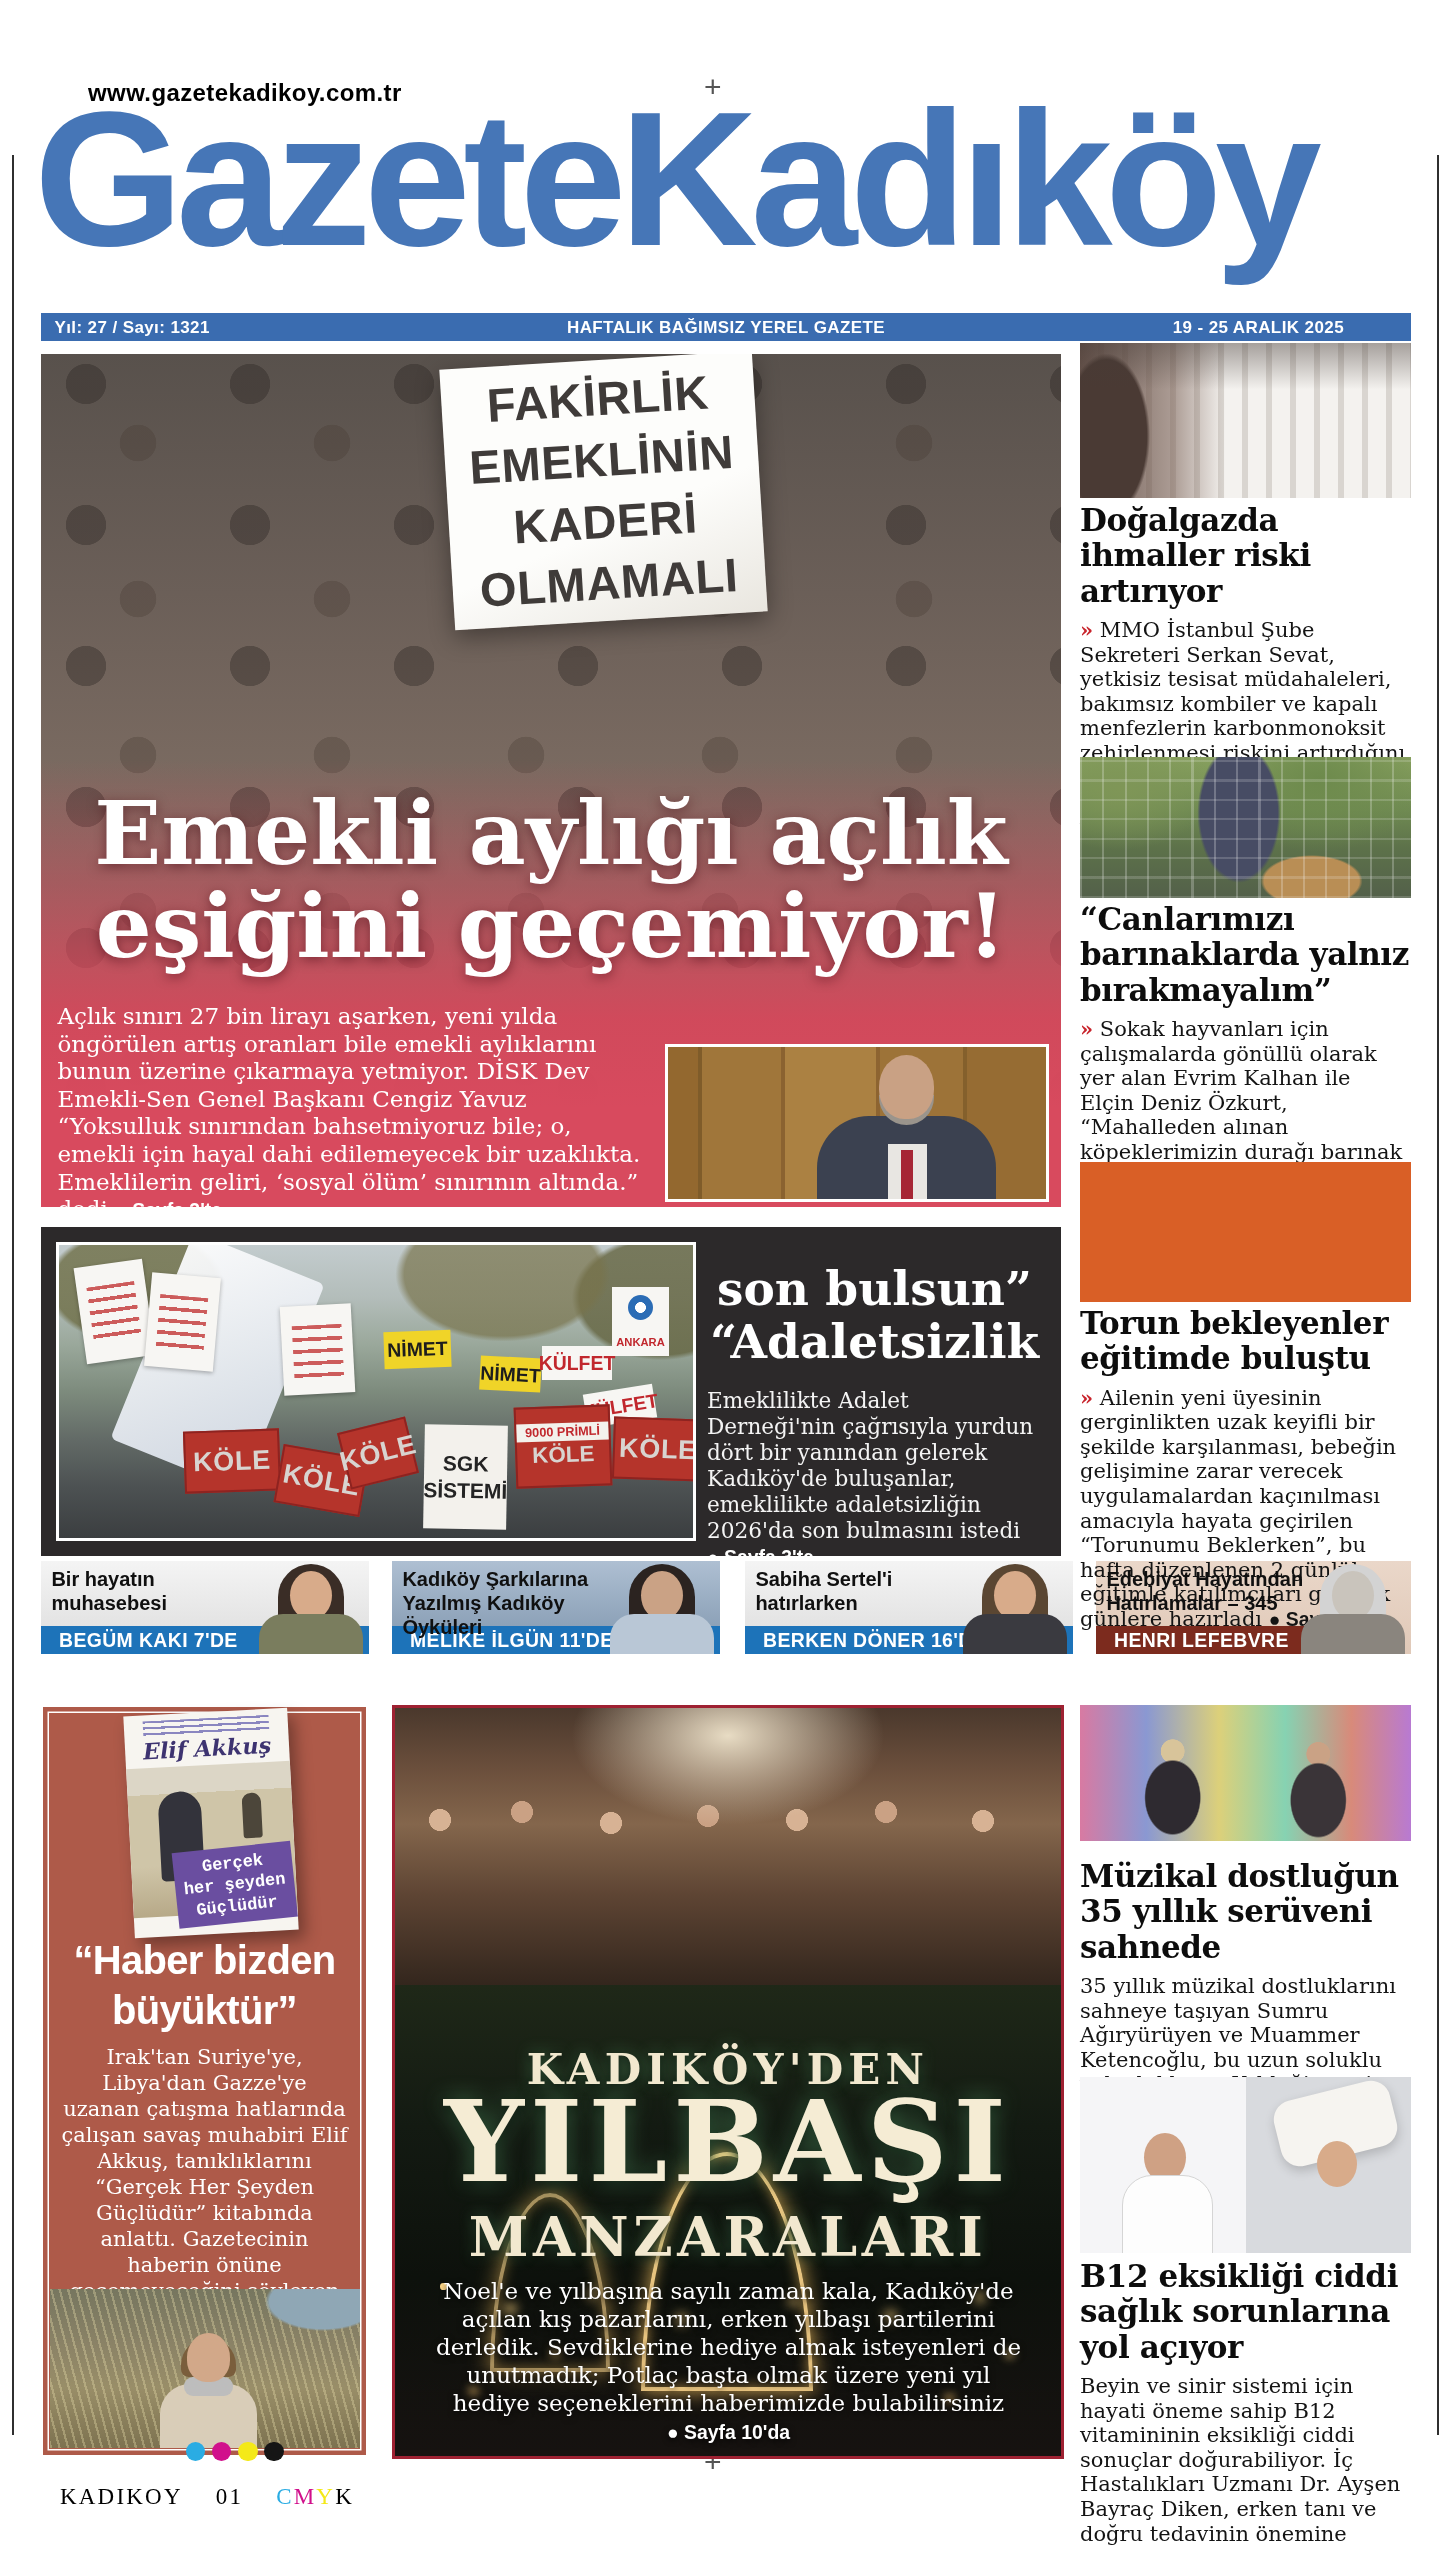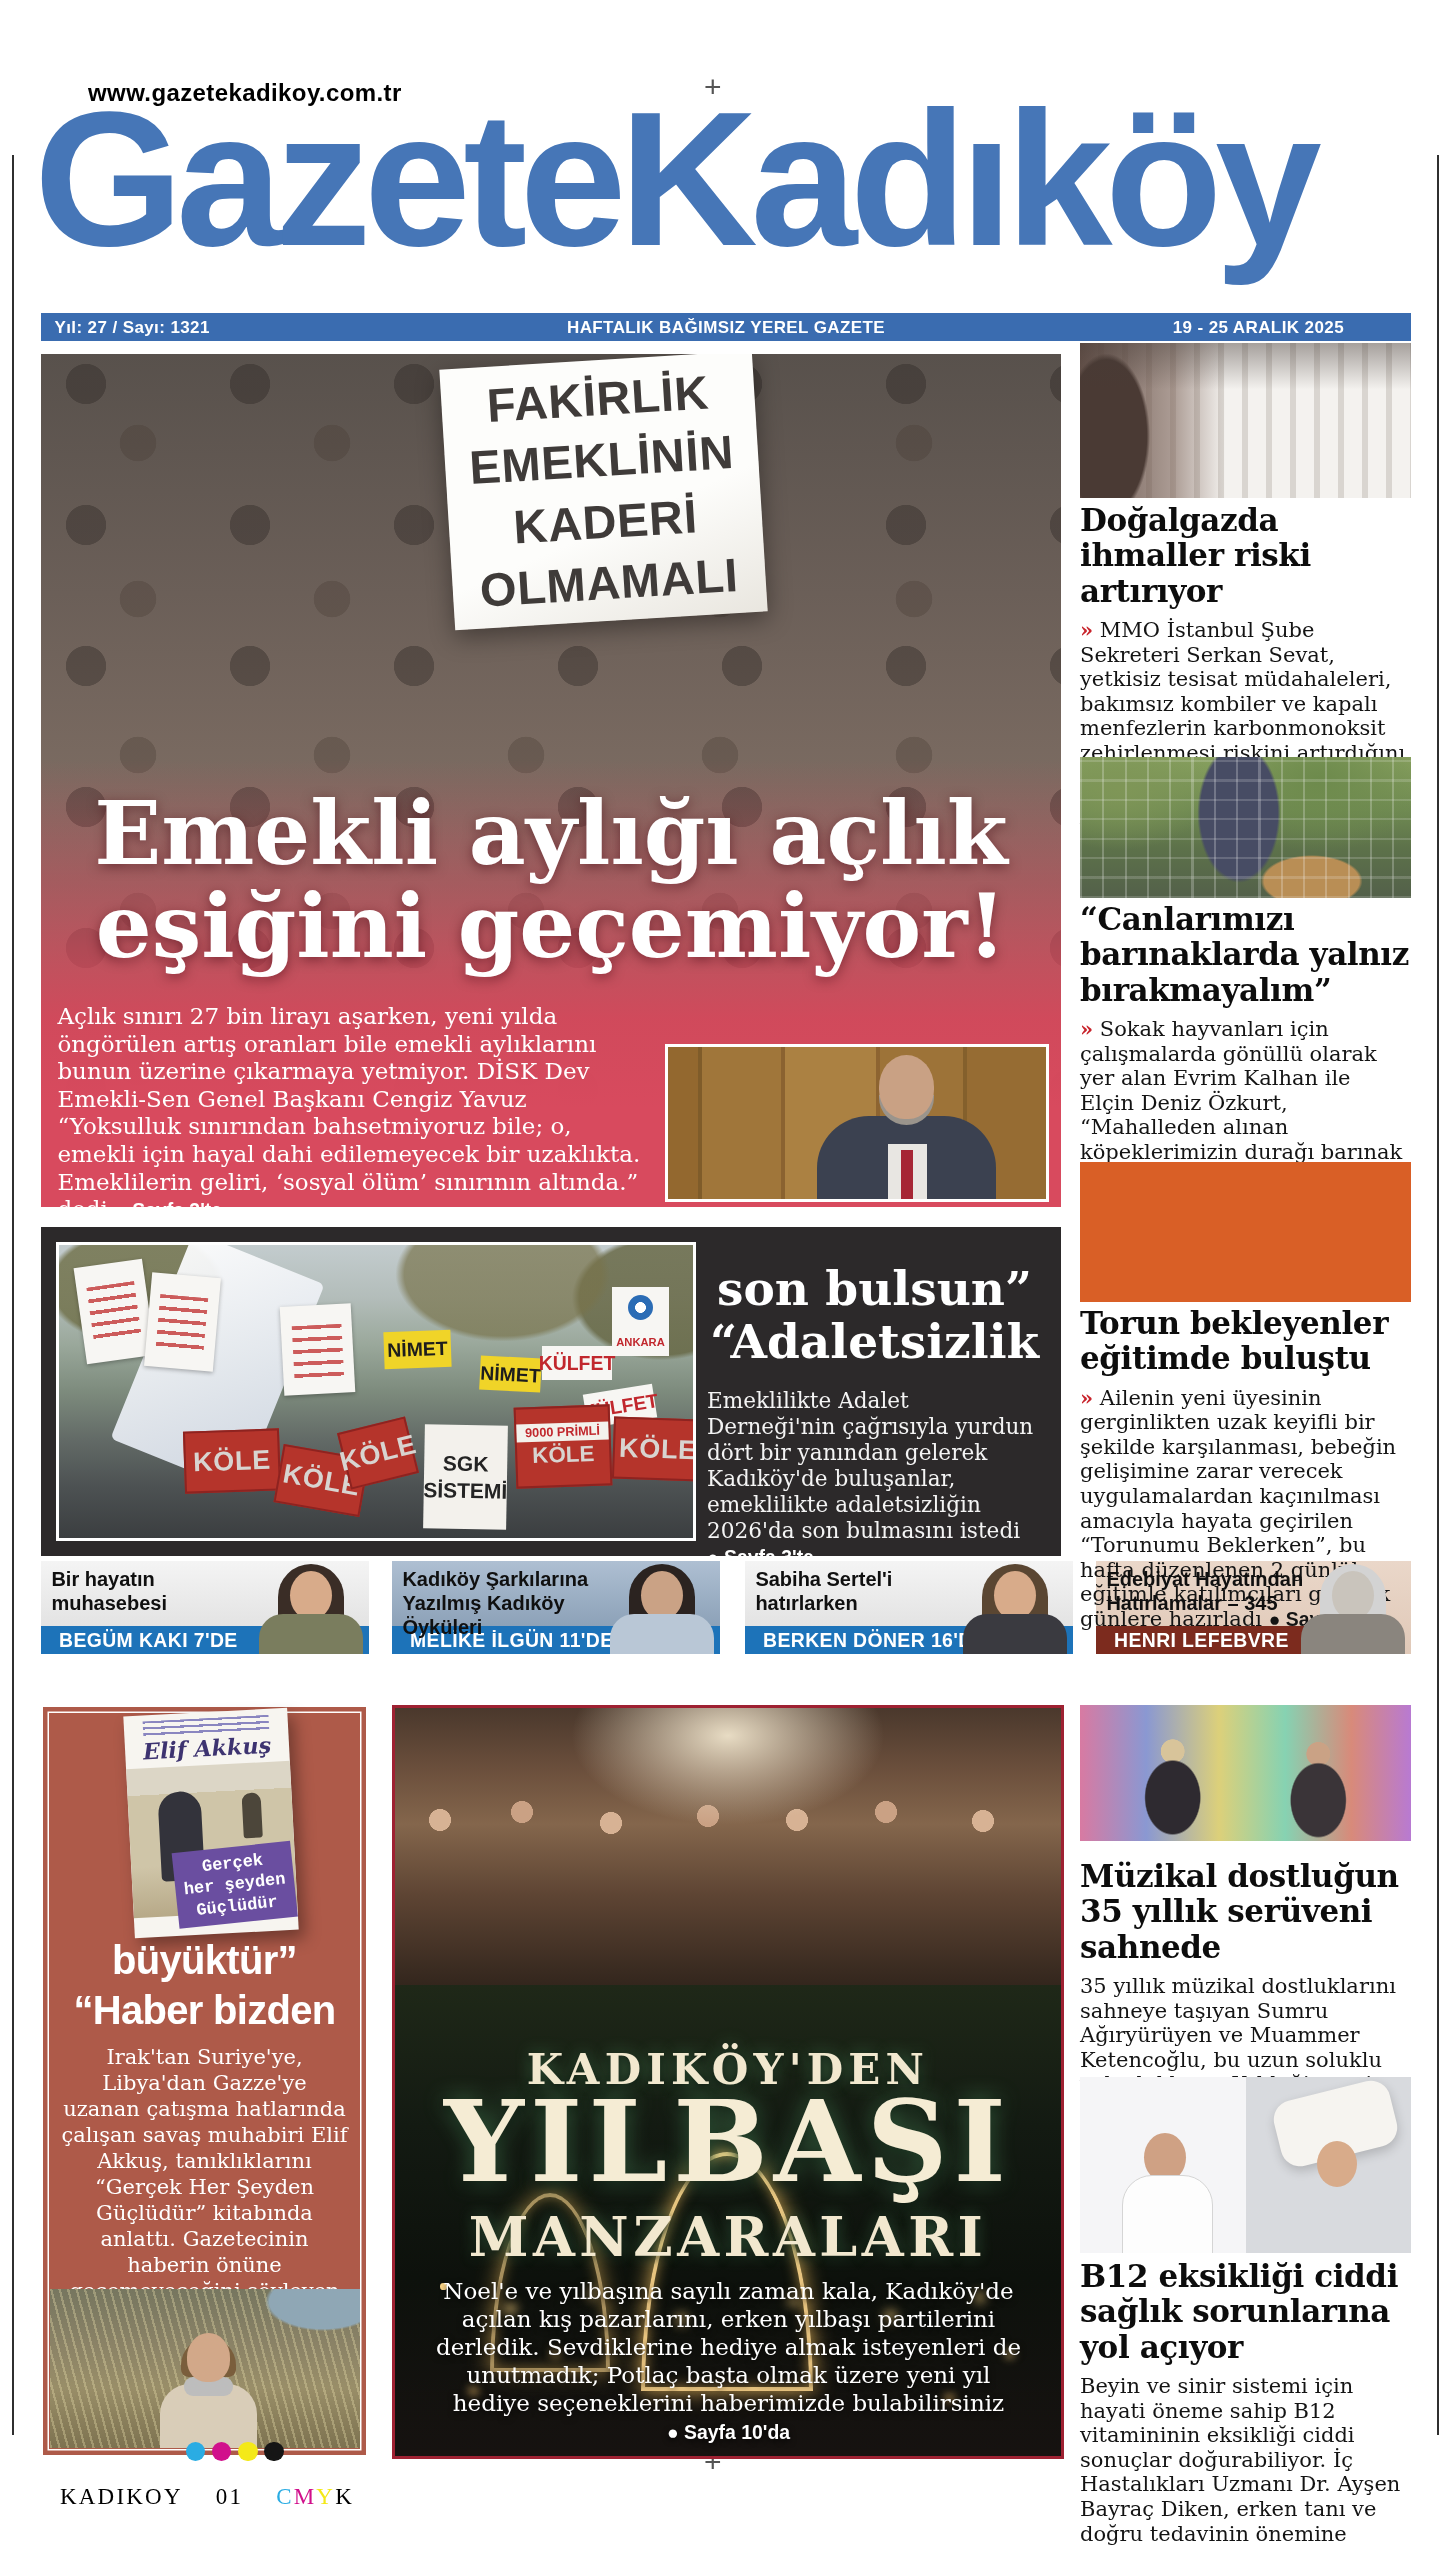--- a/index.html
+++ b/index.html
@@ -352,22 +352,22 @@
         <div class="bk-figure"></div>
         <div class="bk-soldier"></div>
         <div class="bk-label">
           <div>Gerçek</div>
           <div>her şeyden</div>
           <div>Güçlüdür</div>
         </div>
       </div>
     </div>
     <div class="brick-h">
+      <div>“Haber bizden</div>
       <div>büyüktür”</div>
-      <div>“Haber bizden</div>
     </div>
     <div class="brick-body">
       <span>Irak'tan Suriye'ye, Libya'dan Gazze'ye uzanan çatışma hatlarında çalışan savaş muhabiri Elif Akkuş, tanıklıklarını “Gerçek Her Şeyden Güçlüdür” kitabında anlattı. Gazetecinin haberin önüne geçemeyeceğini söyleyen Akkuş “Haberin parçası olmaz, haberin önüne geçemezsin” diyor</span>
       <span class="pageref">
         <span>●</span>
         <span>Sayfa 4'te</span>
       </span>
     </div>
     <div class="brick-photo">
       <div class="ek-coat"></div>

